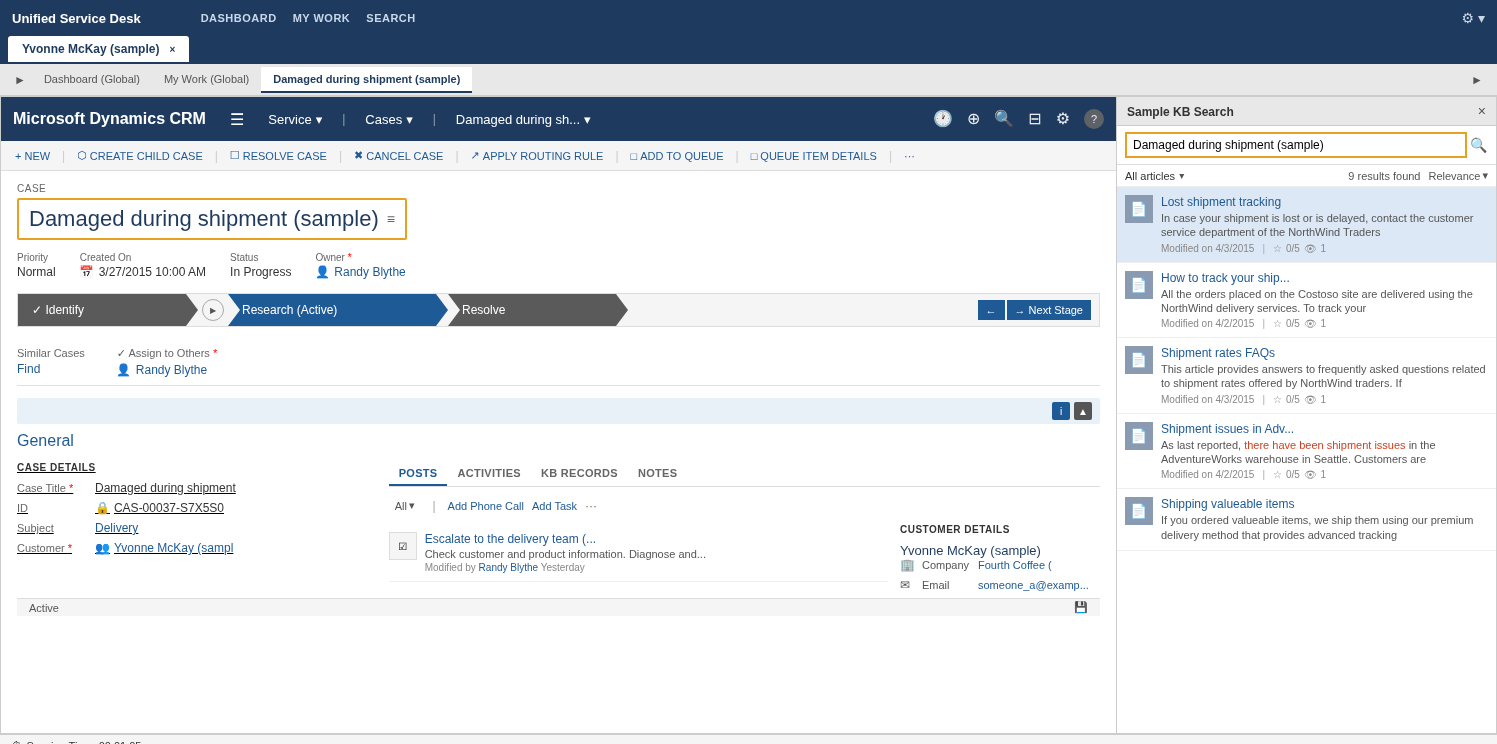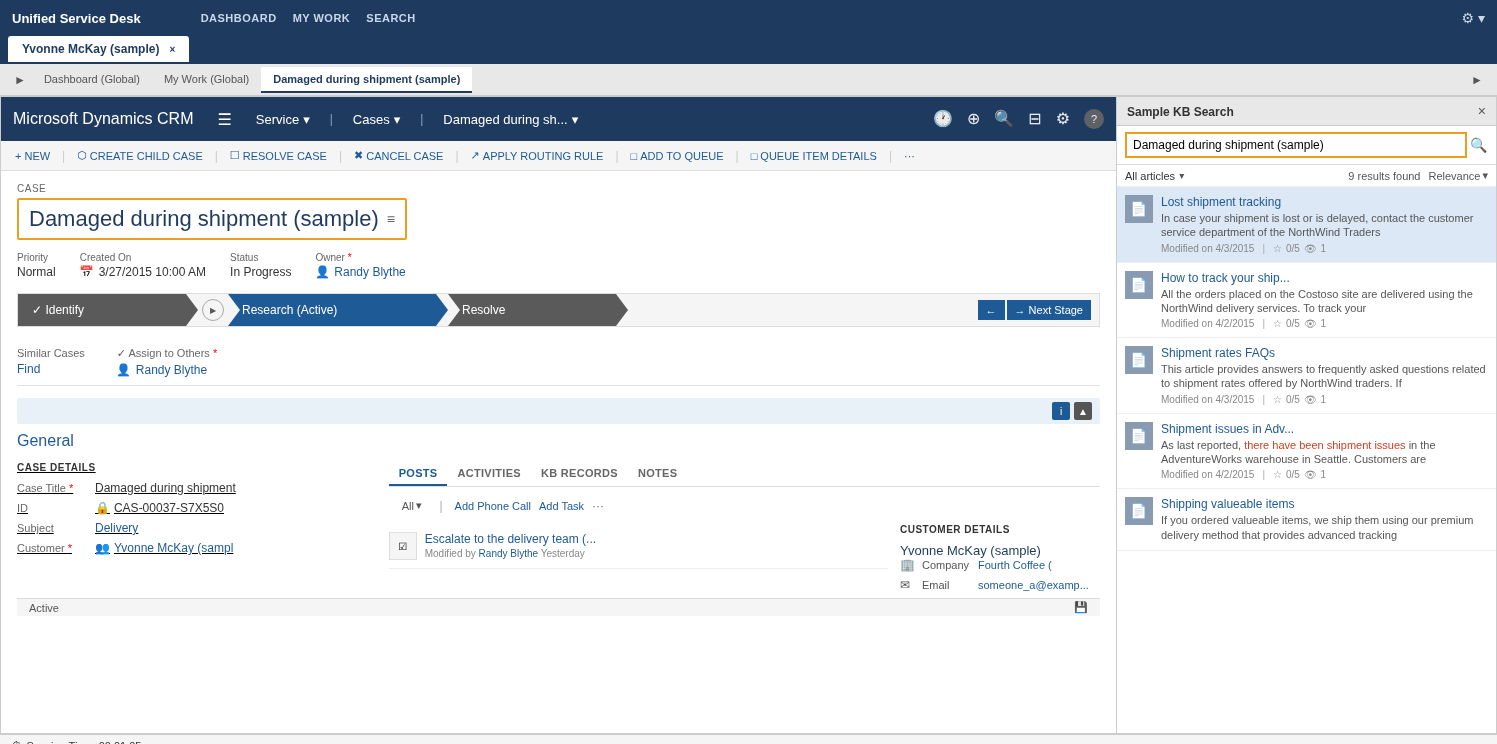--- a/index.html
+++ b/index.html
@@ -26,21 +26,21 @@
     .secondary-tab-arrow { color: #555; font-size: 12px; cursor: pointer; padding: 0 6px; }
 
     
     .main-layout { display: flex; height: calc(744px - 36px - 38px - 32px); }
 
     
     .crm-area { flex: 1; display: flex; flex-direction: column; border: 1px solid #ccc; background: white; }
 
     
     .crm-header { background: #1e3a5f; display: flex; align-items: center; padding: 0 12px; height: 44px; gap: 12px; }
-    .crm-title { color: white; font-size: 16px; font-weight: 400; margin-right: 8px; }
+    .crm-title { color: white; font-size: 16px; font-weight: 700; margin-right: 8px; }
     .crm-nav-btn { background: none; border: none; color: white; font-size: 16px; cursor: pointer; padding: 4px; }
     .crm-nav-pill { display: flex; align-items: center; gap: 4px; color: white; font-size: 13px; cursor: pointer; padding: 4px 8px; border-radius: 2px; }
     .crm-nav-sep { color: rgba(255,255,255,0.5); }
     .crm-header-icons { margin-left: auto; display: flex; gap: 14px; color: white; font-size: 16px; }
     .crm-header-icon { cursor: pointer; opacity: 0.9; }
 
     
     .toolbar { background: #f5f5f5; border-bottom: 1px solid #ddd; padding: 4px 8px; display: flex; align-items: center; gap: 4px; flex-wrap: wrap; }
     .toolbar-btn { background: none; border: none; color: #1e5a96; font-size: 11px; cursor: pointer; padding: 4px 6px; display: flex; align-items: center; gap: 3px; white-space: nowrap; }
     .toolbar-sep { color: #ccc; margin: 0 2px; }
@@ -94,21 +94,21 @@
     .field-row { display: flex; align-items: flex-start; gap: 8px; margin-bottom: 6px; }
     .field-label { font-size: 11px; color: #666; min-width: 70px; padding-top: 1px; }
     .field-required { color: red; }
     .field-value { font-size: 12px; color: #333; display: flex; align-items: center; gap: 4px; }
     .field-link { color: #1e5a96; cursor: pointer; }
 
     
     .inner-tabs { display: flex; align-items: center; gap: 0; border-bottom: 1px solid #ddd; margin-bottom: 8px; }
     .inner-tab { padding: 5px 10px; font-size: 11px; font-weight: 600; color: #666; cursor: pointer; border-bottom: 2px solid transparent; text-transform: uppercase; letter-spacing: 0.3px; }
     .inner-tab.active { color: #1e5a96; border-bottom: 2px solid #1e5a96; }
-    .inner-tab-all { padding: 4px 6px; font-size: 11px; color: #555; cursor: pointer; display: flex; align-items: center; gap: 2px; margin-left: 7px; }
+    .inner-tab-all { padding: 4px 6px; font-size: 11px; color: #555; cursor: pointer; display: flex; align-items: center; gap: 2px; }
     .add-btn { font-size: 11px; color: #1e5a96; cursor: pointer; background: none; border: none; padding: 0; }
     .add-btn-more { font-size: 12px; color: #666; cursor: pointer; }
 
     
     .activity-item { display: flex; gap: 8px; padding: 8px 0; border-bottom: 1px solid #eee; }
     .activity-icon { width: 28px; height: 28px; background: #f5f5f5; border: 1px solid #ddd; display: flex; align-items: center; justify-content: center; font-size: 10px; flex-shrink: 0; }
     .activity-content { flex: 1; }
     .activity-title { font-size: 12px; color: #1e5a96; cursor: pointer; }
     .activity-desc { font-size: 11px; color: #555; margin-top: 2px; }
     .activity-meta { font-size: 10px; color: #888; margin-top: 2px; }
@@ -402,20 +402,21 @@
 
             <div style="display:flex; gap:12px;">
 
               <div style="flex:1;">
                 <div class="activity-item">
                   <div class="activity-icon">
                     <span>☑</span>
                   </div>
                   <div class="activity-content">
                     <div class="activity-title">Escalate to the delivery team (...</div>
+                    <div class="activity-desc">Check customer and product information. Diagnose and...</div>
                     <div class="activity-meta">
                       <span>Modified by</span>
                       <span class="link">Randy Blythe</span>
                       <span>Yesterday</span>
                     </div>
                   </div>
                 </div>
               </div>
 
               <div class="customer-section">

